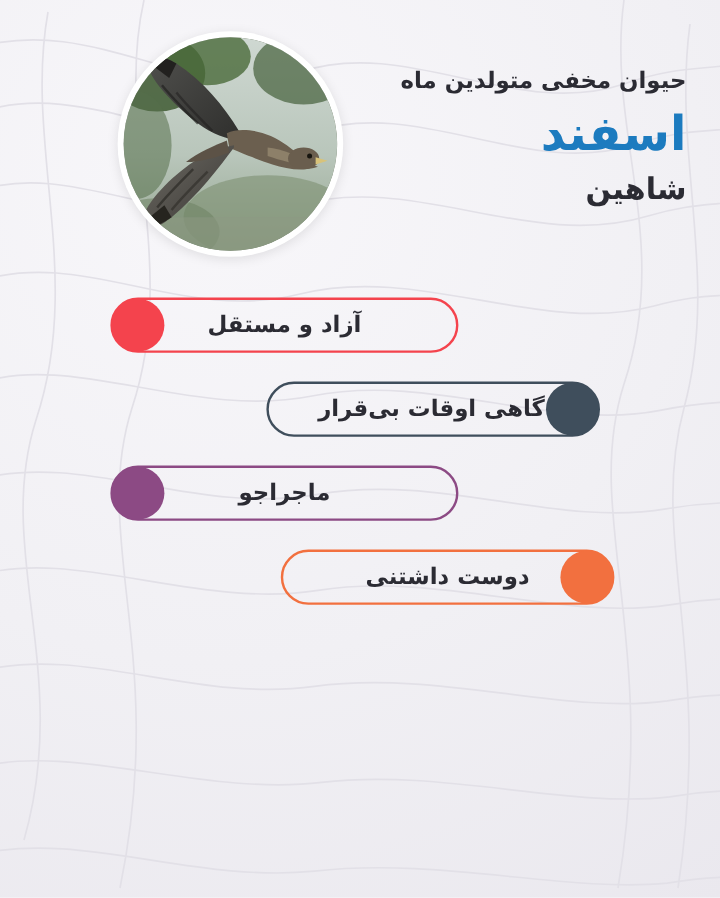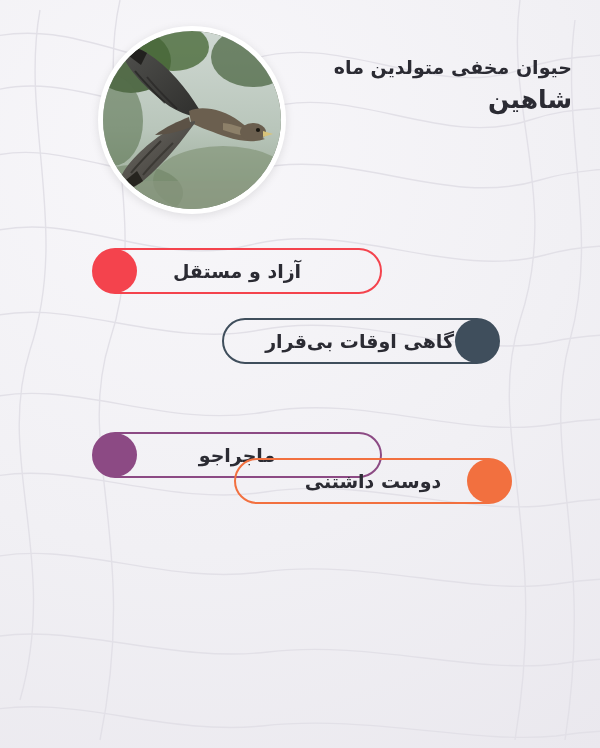--- a/index.html
+++ b/index.html
@@ -211,20 +211,21 @@
             <path d="M70,112 C60,122 48,134 40,144" stroke="#211f1b" stroke-width="2" fill="none" opacity="0.45"></path>
 
             <path d="M86,86 C76,90 62,96 52,104 C64,104 78,100 88,96 Z" fill="#5c5246"></path>
           </g>
         </svg>
       </div>
     </div>
 
     <div class="title-block">
       <div class="title-line1">حیوان مخفی متولدین ماه</div>
+      <div class="title-month" style="color: rgb(28, 123, 191);">اسفند</div>
       <div class="title-animal">شاهین</div>
     </div>
   </div>
 
   <div class="traits">
 
     <div class="trait-row">
       <div class="pill dot-left" id="pill0" style="left: 92px; width: 290px; border-color: rgb(244, 67, 77);">
         <span class="dot" style="background: rgb(244, 67, 77);"></span>
         <span class="label">آزاد و مستقل</span>
@@ -234,21 +235,21 @@
 
 
     <div class="trait-row">
       <div class="pill dot-right" id="pill3" style="left: 222px; width: 278px; border-color: rgb(63, 78, 92);">
         <span class="dot" style="background: rgb(63, 78, 92);"></span>
         <span class="label">گاهی اوقات بی‌قرار</span>
       </div>
     </div>
 
     <div class="trait-row">
-      <div class="pill dot-left" id="pill4" style="left: 92px; width: 290px; border-color: rgb(140, 74, 132); margin-top: 44px;">
+      <div class="pill dot-left" id="pill4" style="left: 92px; width: 290px; border-color: rgb(140, 74, 132);">
         <span class="dot" style="background: rgb(140, 74, 132);"></span>
         <span class="label">ماجراجو</span>
       </div>
     </div>
 
     <div class="trait-row">
       <div class="pill dot-right" id="pill5" style="left: 234px; width: 278px; border-color: rgb(242, 112, 63); justify-content: center;">
         <span class="dot" style="background: rgb(242, 112, 63);"></span>
         <span class="label">دوست داشتنی</span>
       </div>

